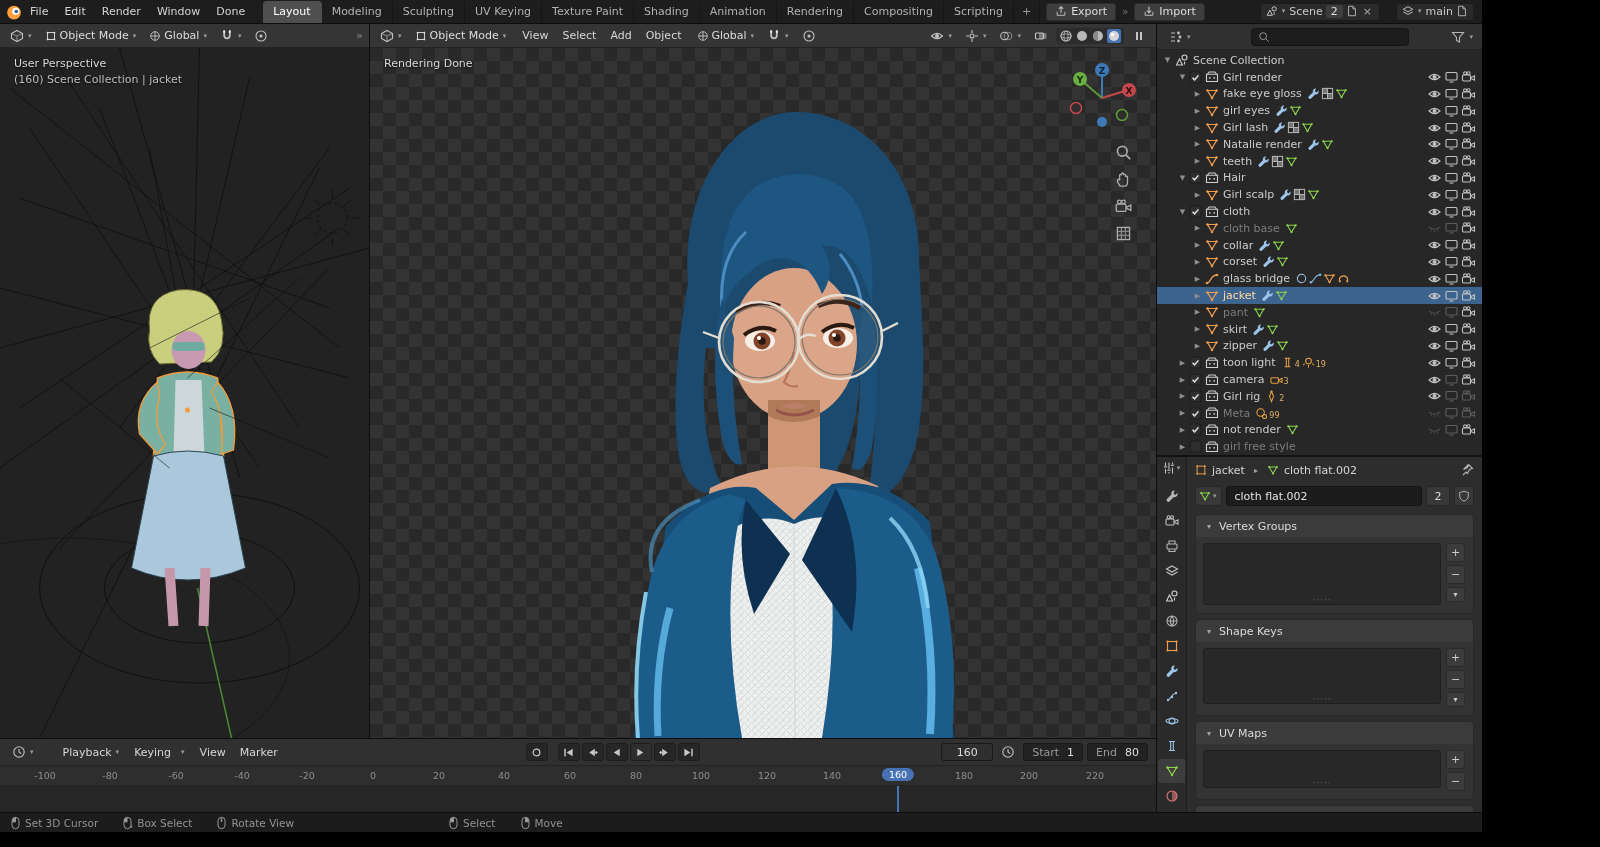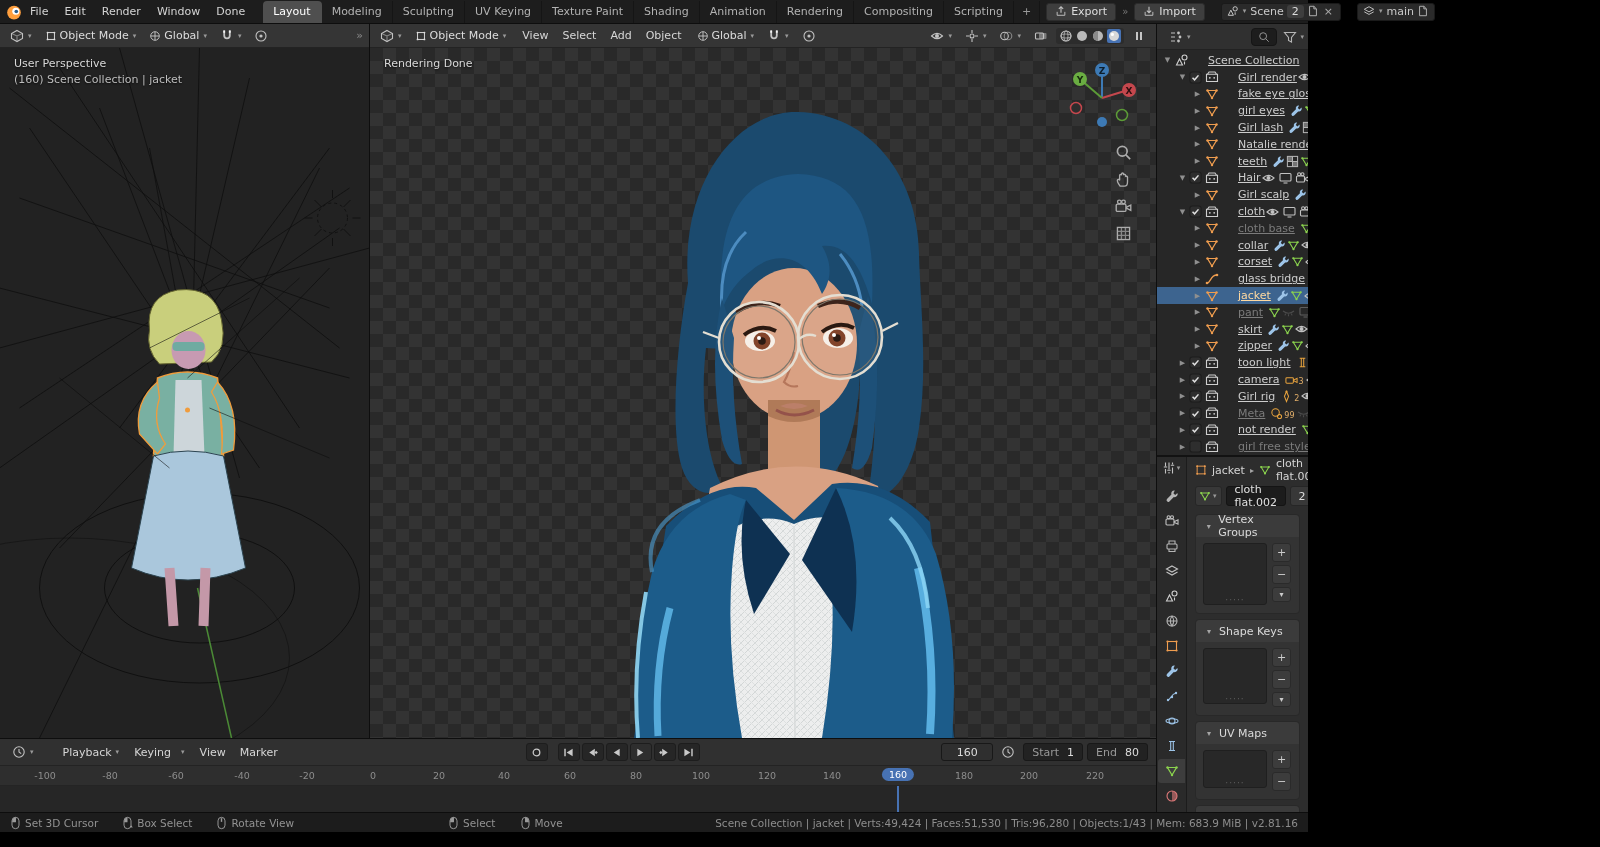--- a/index.html
+++ b/index.html
@@ -1,19 +1,19 @@
 <!DOCTYPE html>
 <html><head>
 <meta charset="utf-8">
 <style>
   * { margin:0; padding:0; box-sizing:border-box; }
   html,body { width:1600px; height:847px; background:#000; overflow:hidden;
     font-family:"DejaVu Sans","Liberation Sans",sans-serif; font-size:11px; color:#c9c9c9;
     -webkit-font-smoothing:antialiased; user-select:none; }
-  .app { width:1308px; height:847px; display:flex; flex-direction:column; background:#5eead4; }
+  .app { width:1482px; height:847px; display:flex; flex-direction:column; background:#5eead4; }
 
   
   .ic { display:inline-flex; width:14px; height:14px; flex:none; align-items:center; justify-content:center; }
   .ic svg { width:100%; height:100%; display:block; }
   .ic.big { width:16px; height:16px; }
   .ic.sm { width:12px; height:12px; }
   .chev { font-size:7px; color:#9a9a9a; margin:0 1px; }
   .tri { font-size:8px; color:#a5a5a5; width:12px; text-align:center; }
 
   
@@ -55,21 +55,21 @@
 
   
   .right-panel { flex:1; display:flex; flex-direction:column; min-width:0; background:#282828; }
   .outliner { height:433px; flex:none; display:flex; flex-direction:column; border-bottom:2px solid #121212; }
   .outliner-header { height:26px; background:#303030; border-bottom:1px solid #222; display:flex; align-items:center; padding:0 8px; gap:3px; flex:none; }
   .search-box { width:158px; height:18px; margin-left:52px; background:#1d1d1d; border:1px solid #151515; border-radius:4px; display:flex; align-items:center; gap:4px; padding:0 6px; color:#888; }
   .outliner-rows { flex:1; background:#272727; padding-top:2px; overflow:hidden; }
   .orow { height:16.8px; display:flex; align-items:center; padding-right:6px; }
   .orow.selected { background:#3d648f; }
   .orow .arrow { width:13px; text-align:center; font-size:7px; color:#8f8f8f; flex:none; }
-  .orow .name { margin-left:19px; color:#cccccc; white-space:nowrap;text-decoration:underline; }
+  .orow .name { margin-left:4px; color:#cccccc; white-space:nowrap; }
   .orow.selected .name { color:#ffd9a0; }
   .orow.dim .name { color:#7b7b7b; }
   .orow .extras { display:flex; align-items:center; gap:1px; margin-left:5px; }
   .orow .extras .ic { width:13px; height:13px; }
   .badge { font-size:8px; color:#e0ad69; margin:4px 1px 0 0; }
   .orow .vis { margin-left:auto; display:flex; gap:2px; }
   .orow .vis .ic { width:15px; height:14px; }
   .orow .vis .ic.off { opacity:.35; }
   .orow .ic.type { width:14px; height:14px; margin-left:1px; }
   .orow .ic.cbx { width:13px; height:13px; margin-right:2px; }
@@ -2107,16 +2107,15 @@
           <span class="ic">
             <svg viewBox="0 0 12 16" fill="none" stroke-width="1.1">
               <rect x="2" y="1.5" width="8" height="13" rx="4" stroke="#9a9a9a"></rect>
               <path d="M6 1.5V7" stroke="#9a9a9a"></path>
               <path d="M6 1.8A4 4 0 0 1 9.8 5.6V7H6z" fill="#9a9a9a" stroke="none"></path>
             </svg>
           </span>
           <span>Move</span>
         </span>
       </span>
-    <span class="stats">Scene Collection | jacket | Verts:49,424 | Faces:51,530 | Tris:96,280 | Objects:1/43 | Mem: 683.9 MiB | v2.81.16</span>
   </div>
   <div class="black-strip"></div>
 </div>
 
 </body></html>

